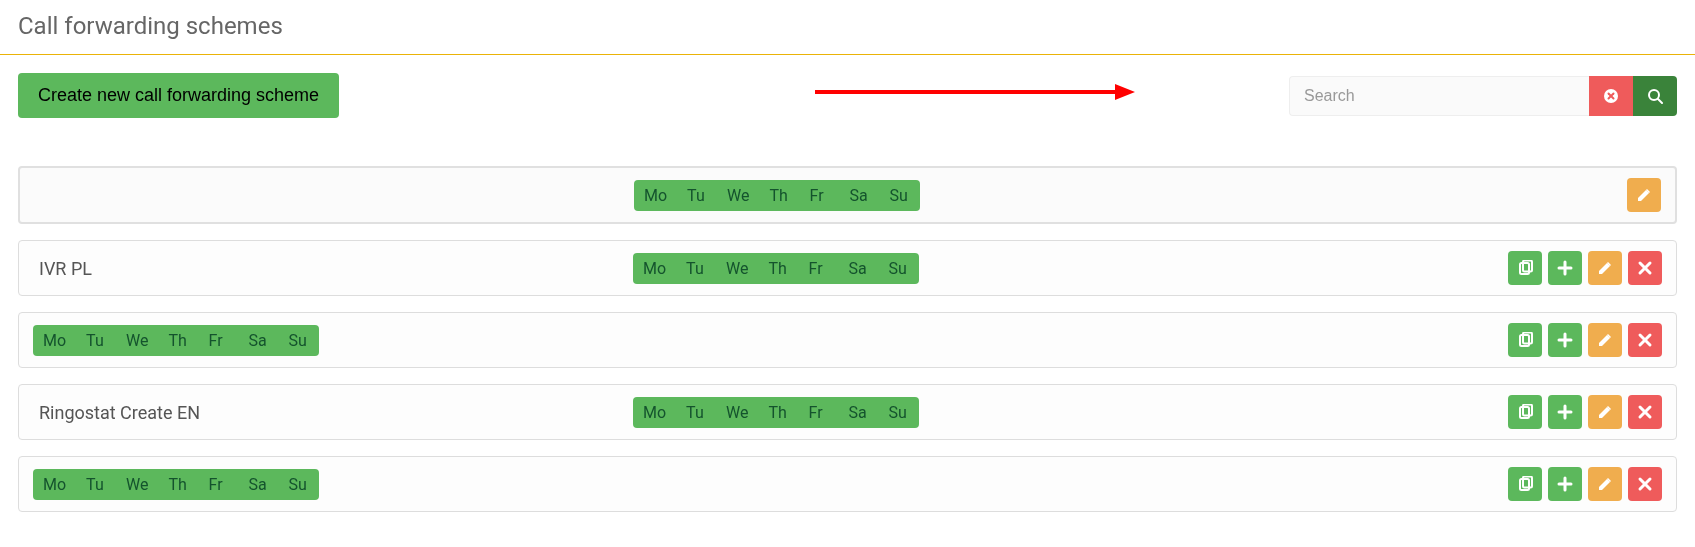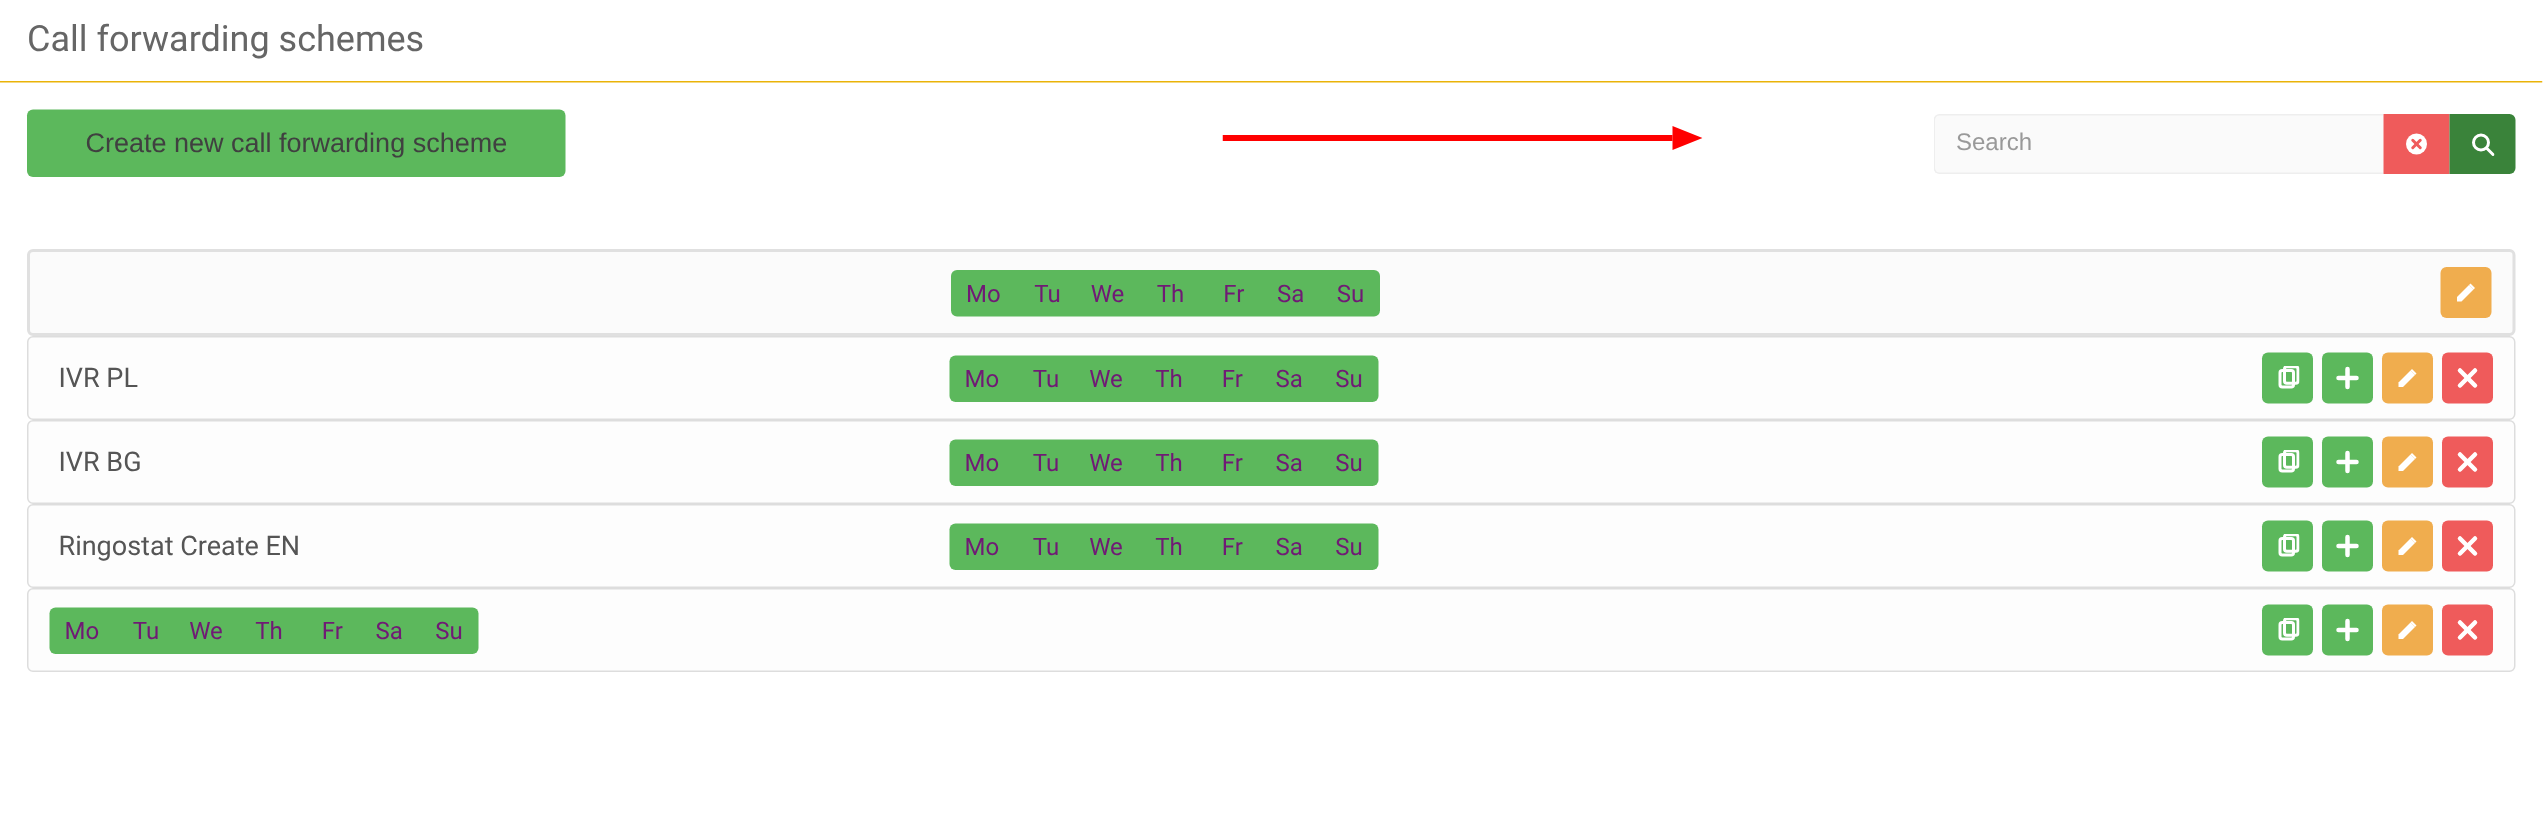--- a/index.html
+++ b/index.html
@@ -20,23 +20,23 @@
     }
     .toolbar {
       display: flex;
       justify-content: space-between;
       align-items: center;
       padding: 18px 18px 10px;
       position: relative;
     }
     .btn-create {
       background: #5cb85c;
-      color: #404040;
+      color: #000000;
       border: none;
-      padding: 12px 39px;
+      padding: 12px 20px;
       font-size: 18px;
       border-radius: 4px;
       cursor: pointer;
     }
 
     .search-group {
       display: flex;
       align-items: stretch;
     }
     .search-input {
@@ -72,21 +72,21 @@
       pointer-events: none;
     }
 
     .schemes {
       padding: 6px 18px 18px;
     }
 
     .scheme-row {
       border: 1px solid #ddd;
       border-radius: 4px;
-      margin-top: 0;
+      margin-top: 16px;
       background: #fdfdfd;
       display: flex;
       align-items: center;
       padding: 10px 14px;
       min-height: 54px;
     }
     .scheme-row.first {
       border: 2px solid #e0e0e0;
       background: #fbfbfb;
       margin-top: 32px;
@@ -98,25 +98,25 @@
       padding-left: 6px;
     }
     .days {
       display: flex;
       gap: 0;
       background: #5cb85c;
       border-radius: 4px;
       overflow: hidden;
     }
     .day {
-      color: #701a75;
+      color: #14532d;
       font-size: 16px;
       padding: 6px 10px;
       min-width: 40px;
-      text-align: right;
+      text-align: left;
     }
     .row-actions {
       margin-left: auto;
       display: flex;
       gap: 6px;
     }
     .icon-btn {
       width: 34px;
       height: 34px;
       border: none;
@@ -255,21 +255,20 @@
         <button class="icon-btn red">
           <span>
             <svg width="16" height="16" viewBox="0 0 16 16">
               <use href="#i-times"></use>
             </svg>
           </span>
         </button>
       </div>
     </div>
     <div class="scheme-row">
-      <div class="scheme-name">IVR BG</div>
       <div class="days">
         <div class="day">Mo</div>
         <div class="day">Tu</div>
         <div class="day">We</div>
         <div class="day">Th</div>
         <div class="day">Fr</div>
         <div class="day">Sa</div>
         <div class="day">Su</div>
       </div>
       <div class="row-actions">

